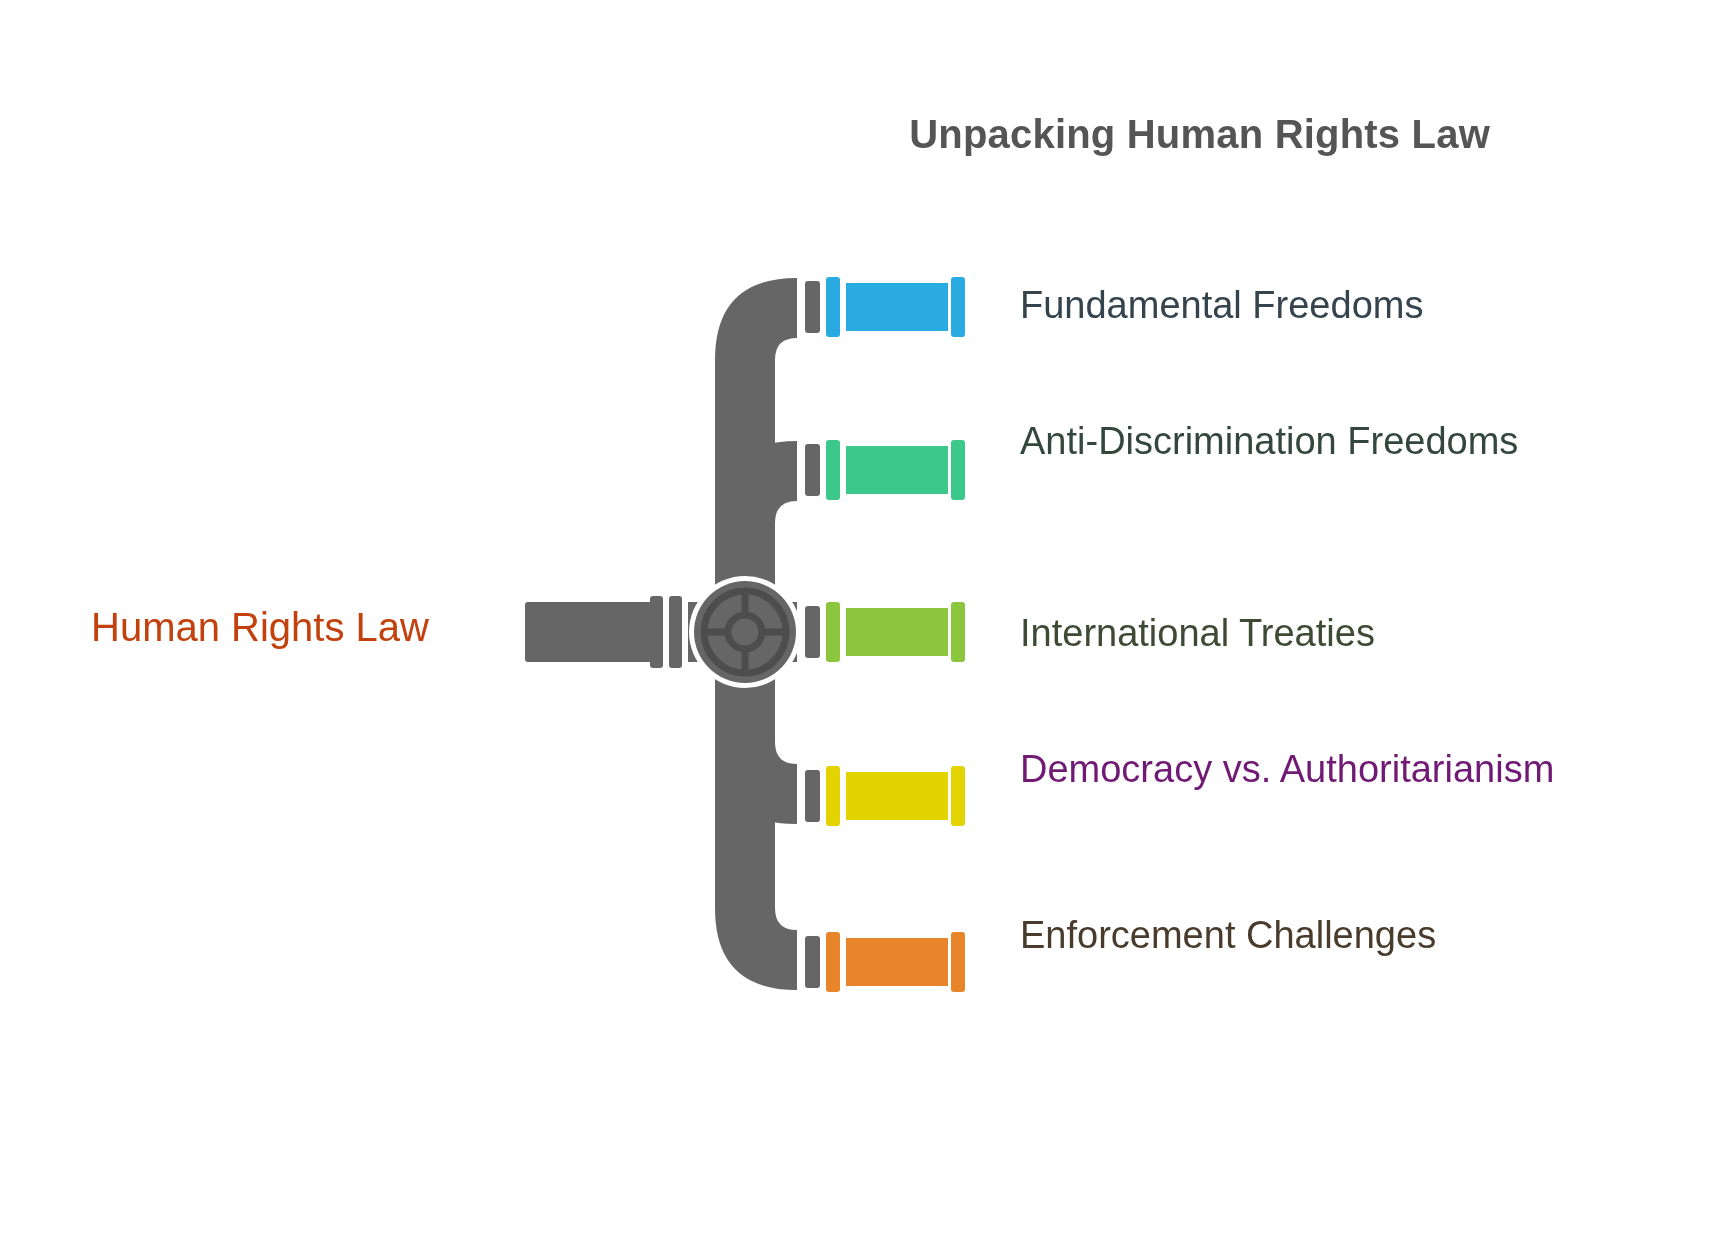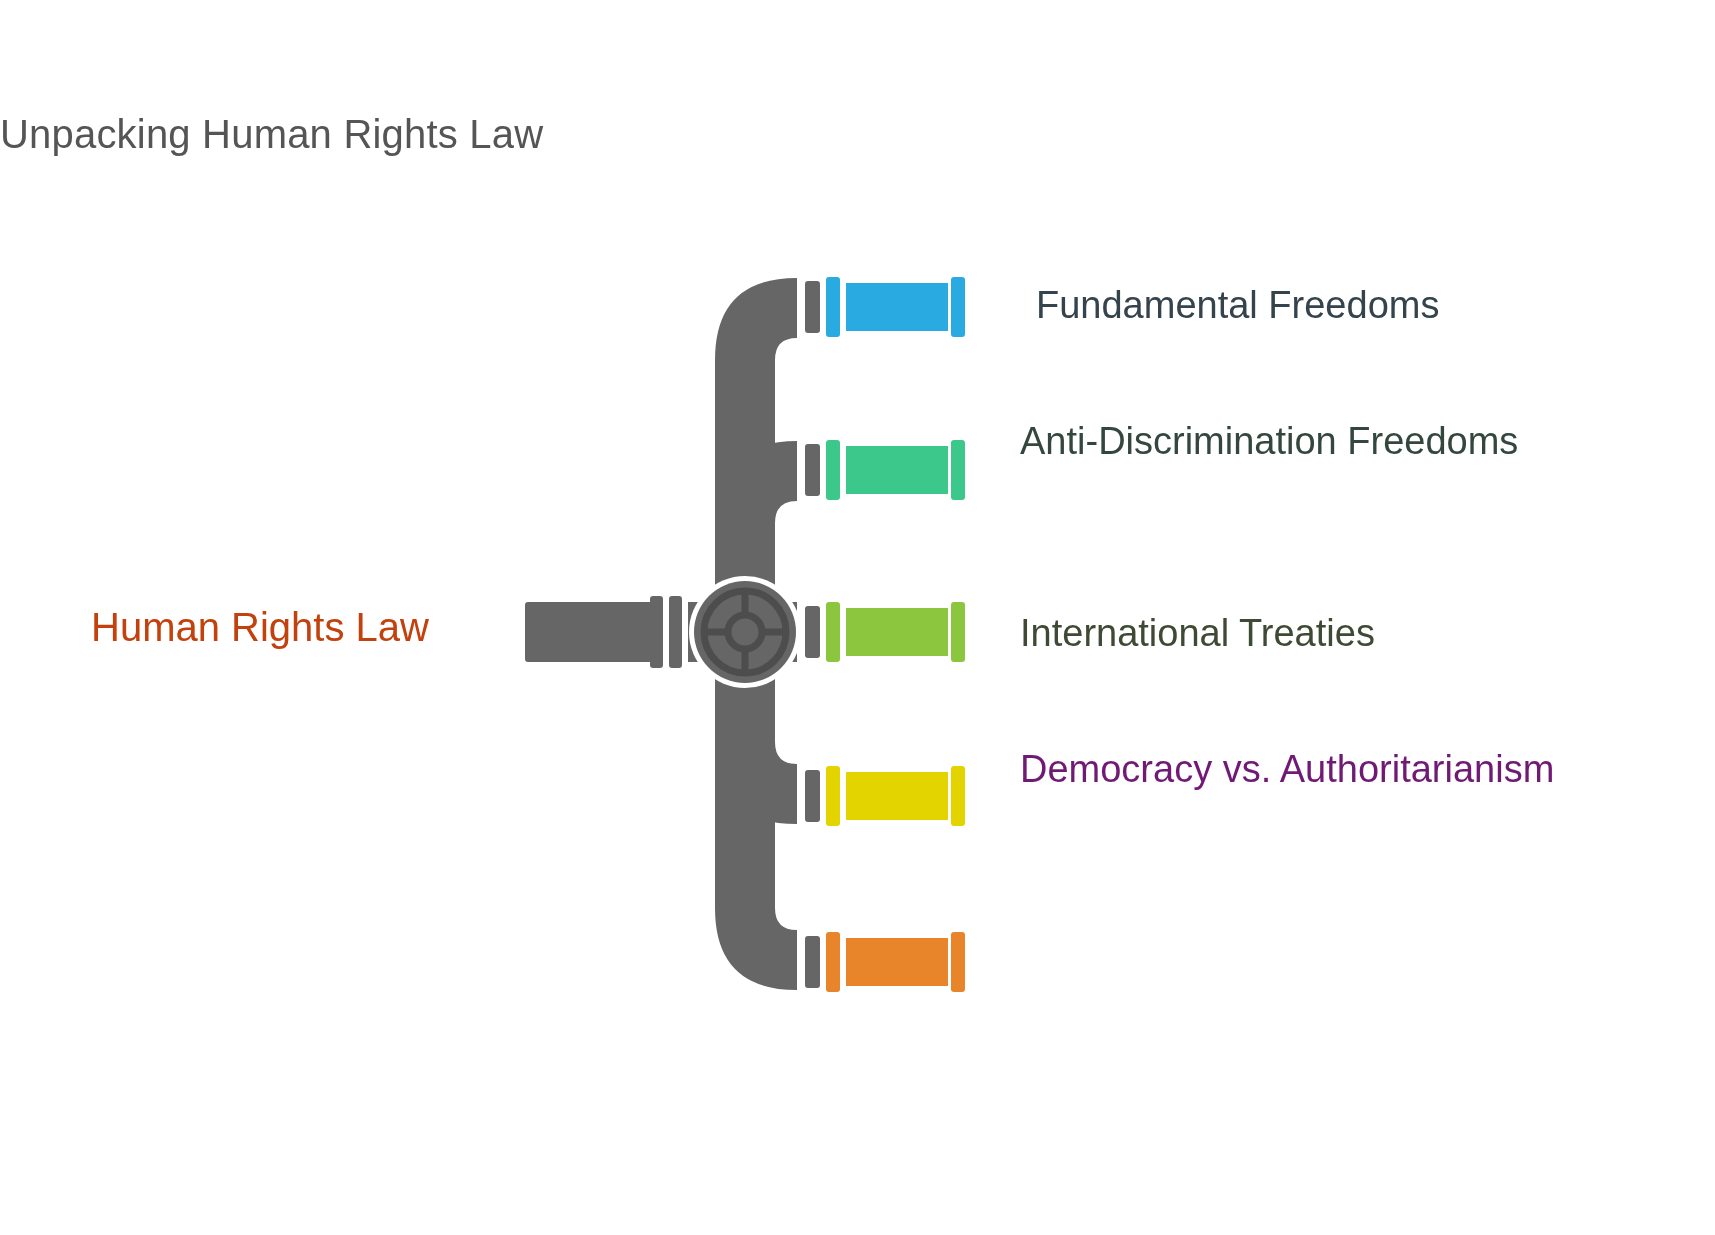--- a/index.html
+++ b/index.html
@@ -21,23 +21,23 @@
     left: 0;
     top: 0;
     width: 1715px;
     height: 1235px;
   }
   .title-text {
     position: absolute;
     left: 0;
     top: 112px;
     width: 1490px;
-    text-align: left;
+    text-align: right;
     font-size: 40px;
-    font-weight: 400;
+    font-weight: 700;
     color: #555555;
     letter-spacing: 0.2px;
     white-space: nowrap;
   }
   .root-label {
     position: absolute;
     left: 20px;
     top: 605px;
     width: 480px;
     text-align: center;
@@ -48,21 +48,21 @@
   }
   .branch-label {
     position: absolute;
     left: 1020px;
     width: 560px;
     font-size: 38px;
     line-height: 54px;
     font-weight: 400;
     color: #3c4b42;
   }
-  .lbl-0 { top: 278px; color: #34434c; margin-left: 16px; }
+  .lbl-0 { top: 278px; color: #34434c; }
   .lbl-1 { top: 414px; color: #33473e; }
   .lbl-2 { top: 606px; color: #3e4a33; }
   .lbl-3 { top: 742px; color: #701a75; }
   .lbl-4 { top: 908px; color: #4a3c2c; }
 </style>
 </head>
 <body>
 
 <div id="canvas">
 
@@ -130,14 +130,15 @@
   </svg>
 
   <div class="title-text">Unpacking Human Rights Law</div>
 
   <div class="root-label">Human Rights Law</div>
 
   <div class="branch-label lbl-0">Fundamental Freedoms</div>
   <div class="branch-label lbl-1">Anti-Discrimination Freedoms</div>
   <div class="branch-label lbl-2">International Treaties</div>
   <div class="branch-label lbl-3">Democracy vs. Authoritarianism</div>
+  <div class="branch-label lbl-4">Enforcement Challenges</div>
 
 </div>
 
 </body></html>

